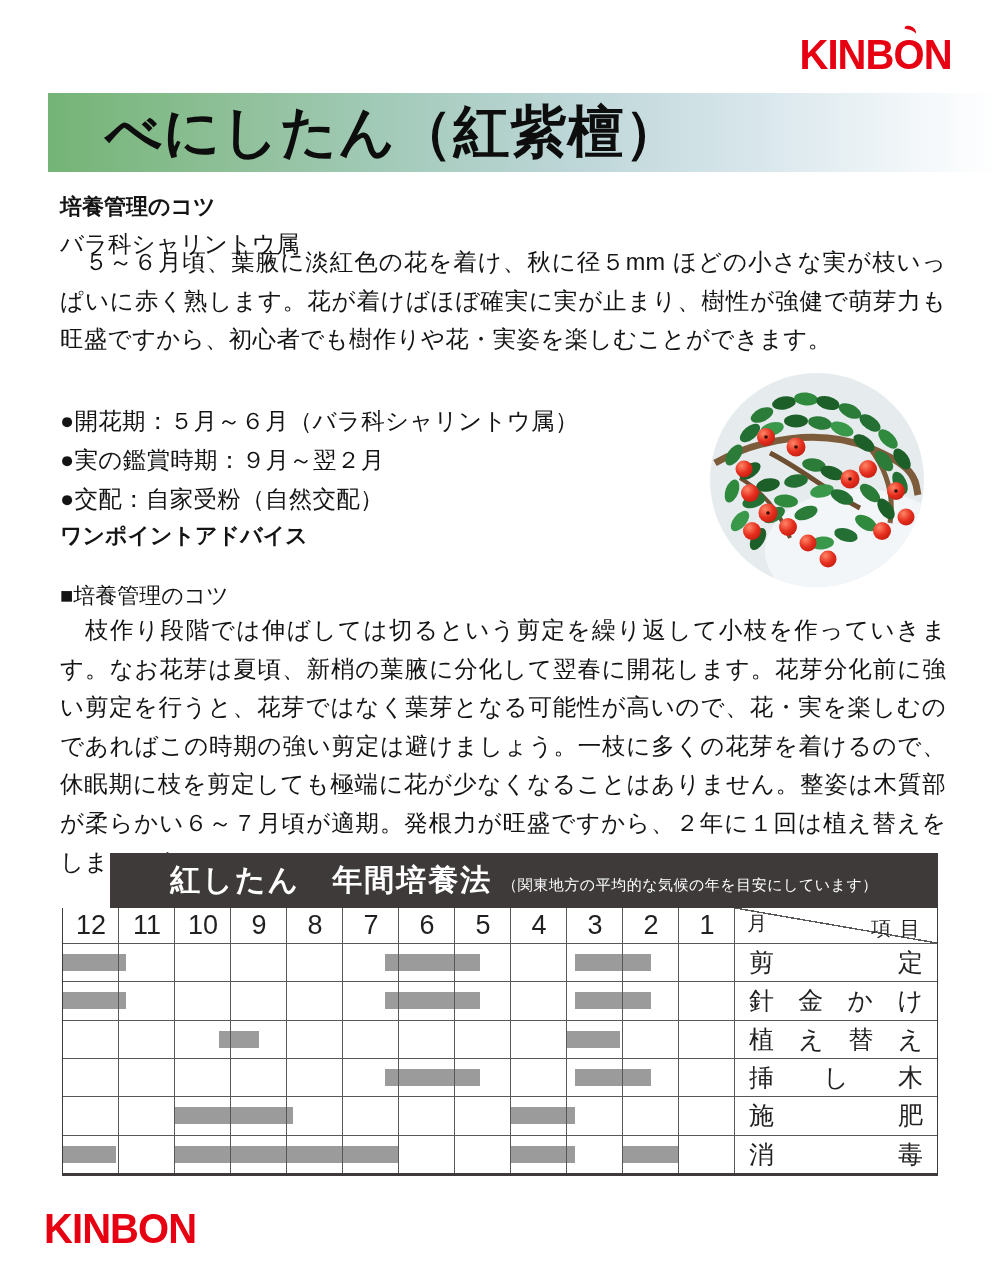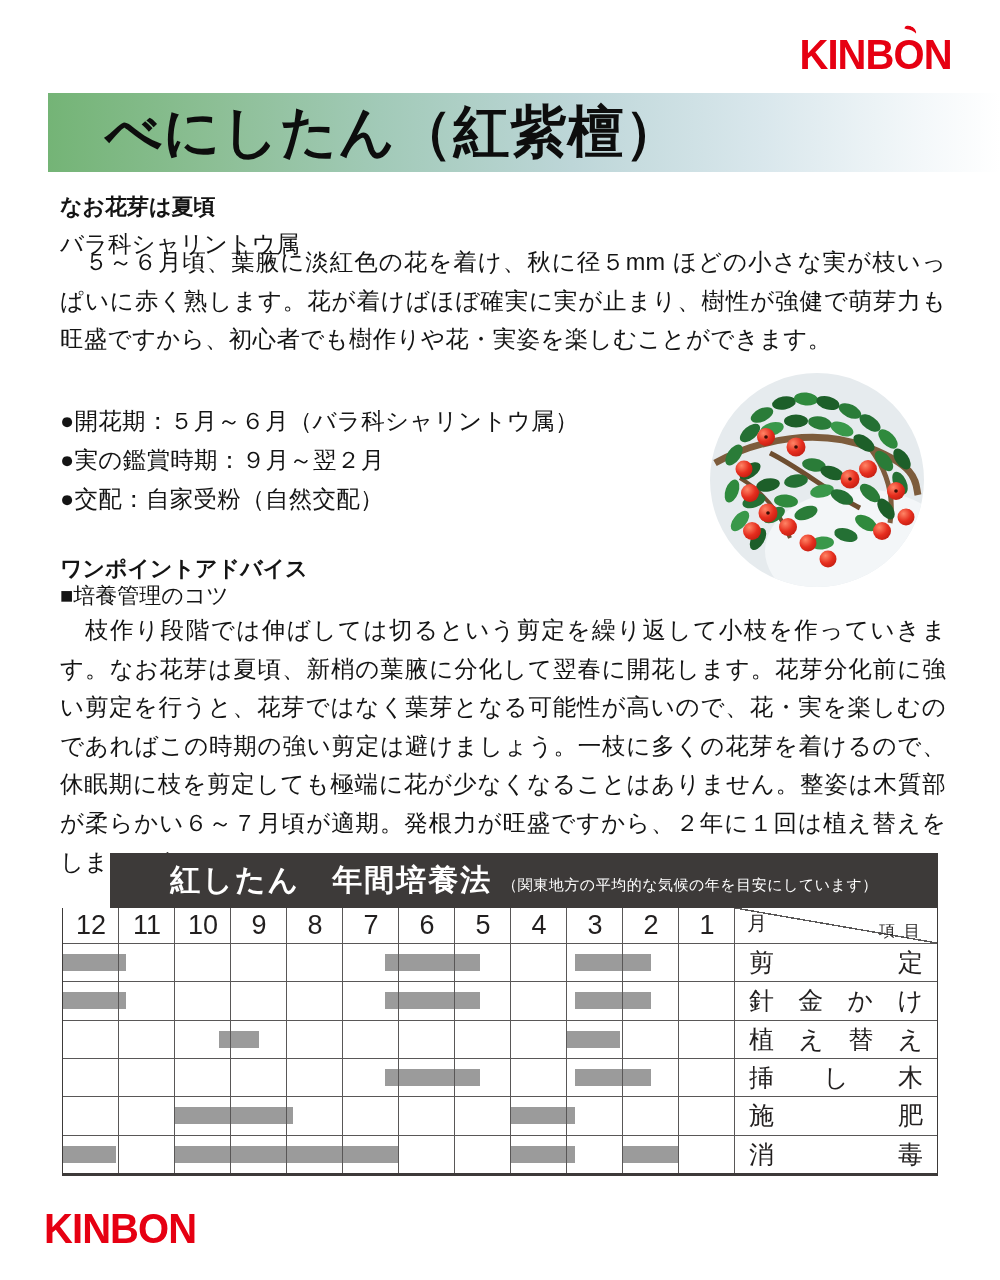--- a/index.html
+++ b/index.html
@@ -36,42 +36,42 @@
         letter-spacing:2px;white-space:nowrap;}
   .table-subtitle{font-size:15px;color:#fff;padding-top:10px;white-space:nowrap;letter-spacing:.5px;font-family:Liberation Mono, monospace;}
   .grid{position:relative;border:1px solid #3d3a39;border-top:none;border-bottom:3px solid #3d3a39;background:#fff;}
   .vlines{position:absolute;left:0;top:0;bottom:0;width:672px;z-index:3;pointer-events:none;
         background:repeating-linear-gradient(to right,transparent 0 55px,#595757 55px 56px);}
   .month-row{display:flex;height:35px;border-bottom:1px solid #595757;position:relative;z-index:2;}
   .month-cell{width:56px;display:flex;align-items:center;justify-content:center;font-size:27px;color:#221f1f;}
   .corner-cell{flex:1;position:relative;
         background:linear-gradient(to top right,transparent calc(50% - .7px),#595757 calc(50% - .7px) calc(50% + .7px),transparent calc(50% + .7px));}
   .corner-month{position:absolute;left:12px;top:2px;font-size:20px;color:#221f1f;}
-  .corner-item{position:absolute;right:8px;bottom:1px;font-size:16px;letter-spacing:9px;color:#221f1f;}
+  .corner-item{position:absolute;right:8px;bottom:1px;font-size:20px;letter-spacing:9px;color:#221f1f;}
   .data-row{position:relative;height:37.33px;border-bottom:1px solid #595757;}
   .data-row:last-child{border-bottom:none;}
   .bar{position:absolute;top:10px;height:17px;z-index:1;}
   .row-label{position:absolute;left:672px;right:0;top:0;bottom:0;display:flex;align-items:center;
         justify-content:space-between;padding:0 14px;font-size:25px;color:#221f1f;}
 </style>
 </head>
 <body>
 
 <div class="page">
 
   <div class="logo logo-top">
     <span>KINBON</span>
     <span class="logo-accent"></span>
   </div>
 
   <div class="banner">
     <span class="banner-title">べにしたん（紅紫檀）</span>
   </div>
 
-  <div class="tblock h-bold" style="top:194px;">なお花芽は夏頃</div>
+  <div class="tblock h-bold" style="top:194px;">培養管理のコツ</div>
   <div class="tblock" style="top:228px;font-size:23.5px;">バラ科シャリントウ属</div>
   <div class="tblock bodytext" style="top:243px;">　５～６月頃、葉腋に淡紅色の花を着け、秋に径５mm ほどの小さな実が枝いっぱいに赤く熟します。花が着けばほぼ確実に実が止まり、樹性が強健で萌芽力も旺盛ですから、初心者でも樹作りや花・実姿を楽しむことができます。</div>
 
   <div class="tblock" style="top:402px;width:640px;">
     <div class="factline">●開花期：５月～６月（バラ科シャリントウ属）</div>
     <div class="factline">●実の鑑賞時期：９月～翌２月</div>
     <div class="factline">●交配：自家受粉（自然交配）</div>
   </div>
 
   <div class="photo">
@@ -149,21 +149,21 @@
           <circle cx="56" cy="64" r="1.8" fill="#3a0e06"></circle>
           <circle cx="86" cy="74" r="1.8" fill="#3a0e06"></circle>
           <circle cx="58" cy="140" r="1.8" fill="#3a0e06"></circle>
           <circle cx="140" cy="106" r="1.8" fill="#3a0e06"></circle>
           <circle cx="186" cy="118" r="1.8" fill="#3a0e06"></circle>
         </g>
       </g>
     </svg>
   </div>
 
-  <div class="tblock h-bold" style="top:556px;">ワンポイントアドバイス</div>
+  <div class="tblock h-bold" style="top:523px;">ワンポイントアドバイス</div>
   <div class="tblock" style="top:581px;font-size:22px;">■培養管理のコツ</div>
   <div class="tblock bodytext" style="top:611px;line-height:38.6px;">　枝作り段階では伸ばしては切るという剪定を繰り返して小枝を作っていきます。なお花芽は夏頃、新梢の葉腋に分化して翌春に開花します。花芽分化前に強い剪定を行うと、花芽ではなく葉芽となる可能性が高いので、花・実を楽しむのであればこの時期の強い剪定は避けましょう。一枝に多くの花芽を着けるので、休眠期に枝を剪定しても極端に花が少なくなることはありません。整姿は木質部が柔らかい６～７月頃が適期。発根力が旺盛ですから、２年に１回は植え替えをしましょう。</div>
 
   <div class="care-table">
     <div class="table-header">
       <span class="table-title">紅したん　年間培養法</span>
       <span class="table-subtitle">（関東地方の平均的な気候の年を目安にしています）</span>
     </div>
     <div class="grid" id="grid">
         <div class="vlines"></div>

